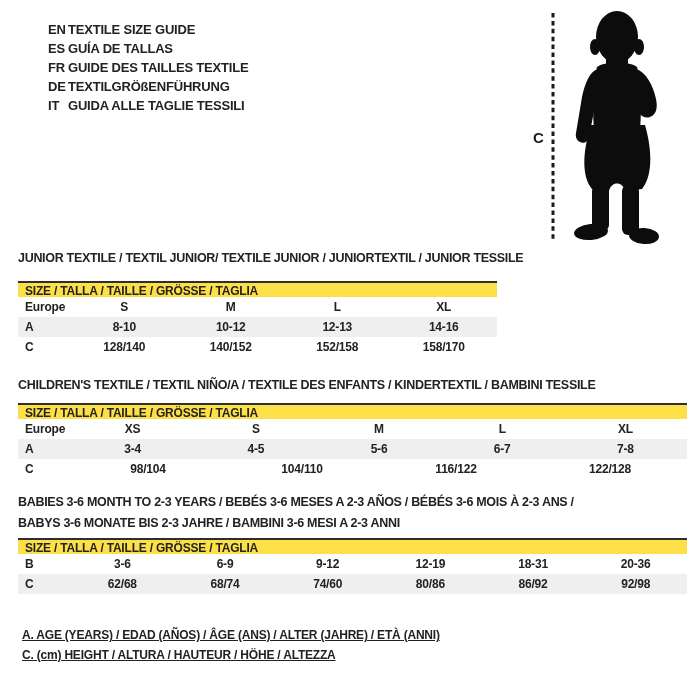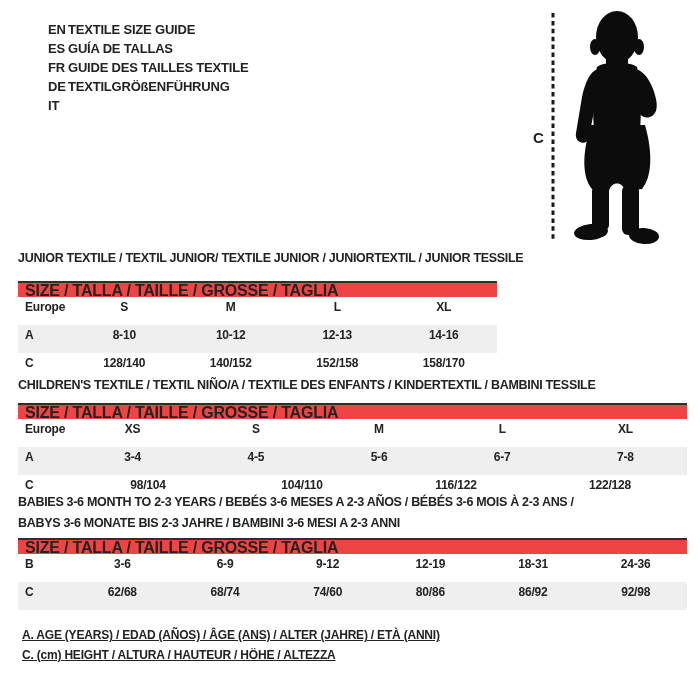--- a/index.html
+++ b/index.html
@@ -31,26 +31,26 @@
   .sec-junior .size-table   { margin-top:15px; width:479px; }
   .sec-children { top:377px; }
   .sec-children .size-table { margin-top:10px; width:669px; }
   .sec-babies   { top:492px; }
   .sec-babies .section-title { line-height:21px; }
   .sec-babies .size-table   { margin-top:4px;  width:669px; }
 
   .size-table { font-weight:700; letter-spacing:-0.2px; }
   .size-header {
     border-top:2px solid #2e2e2e;
-    background:#ef4444;
+    background:#fde047;
     height:16px; line-height:16px;
     padding-left:7px;
-    font-size:16px;
+    font-size:12px;
   }
-  .t-row { display:flex; height:28px; line-height:20px; font-size:12px; }
+  .t-row { display:flex; height:20px; line-height:20px; font-size:12px; }
   .t-row.shaded { background:#efefef; }
   .t-label { width:53px; padding-left:7px; flex:none; }
   .t-cell { flex:1; text-align:center; }
 
   
   .legend { position:absolute; left:22px; top:625px; }
   .legend-line { font-size:12px; font-weight:700; letter-spacing:-0.2px; line-height:20px; white-space:nowrap;text-decoration:underline; }
 </style>
 </head>
 <body>
@@ -67,20 +67,21 @@
     <div class="lang-row">
       <span class="lang-code">FR</span>
       <span class="lang-label">GUIDE DES TAILLES TEXTILE</span>
     </div>
     <div class="lang-row">
       <span class="lang-code">DE</span>
       <span class="lang-label">TEXTILGRÖßENFÜHRUNG</span>
     </div>
     <div class="lang-row">
       <span class="lang-code">IT</span>
+      <span class="lang-label">GUIDA ALLE TAGLIE TESSILI</span>
     </div>
   </div>
 
 <svg class="figure-svg" width="170" height="245" viewBox="0 0 170 245">
   <line x1="33" y1="8" x2="33" y2="236" stroke="#1a1a1a" stroke-width="3" stroke-dasharray="4.5 3.4"></line>
   <text x="13" y="138" font-size="15" font-weight="bold" font-family="Liberation Sans, DejaVu Sans, sans-serif" fill="#1a1a1a">C</text>
   <g fill="#0c0c0c" transform="translate(44,4)">
     <ellipse cx="53" cy="28" rx="21" ry="26"></ellipse>
     <ellipse cx="31" cy="38" rx="5" ry="8"></ellipse>
     <ellipse cx="75" cy="38" rx="5" ry="8"></ellipse>
@@ -165,21 +166,21 @@
     </div>
   <div class="size-table">
       <div class="size-header">SIZE / TALLA / TAILLE / GRÖSSE / TAGLIA</div>
       <div class="t-row">
         <span class="t-label">B</span>
         <span class="t-cell">3-6</span>
         <span class="t-cell">6-9</span>
         <span class="t-cell">9-12</span>
         <span class="t-cell">12-19</span>
         <span class="t-cell">18-31</span>
-        <span class="t-cell">24-36</span>
+        <span class="t-cell">20-36</span>
       </div>
       <div class="t-row shaded">
         <span class="t-label">C</span>
         <span class="t-cell">62/68</span>
         <span class="t-cell">68/74</span>
         <span class="t-cell">74/60</span>
         <span class="t-cell">80/86</span>
         <span class="t-cell">86/92</span>
         <span class="t-cell">92/98</span>
       </div>

